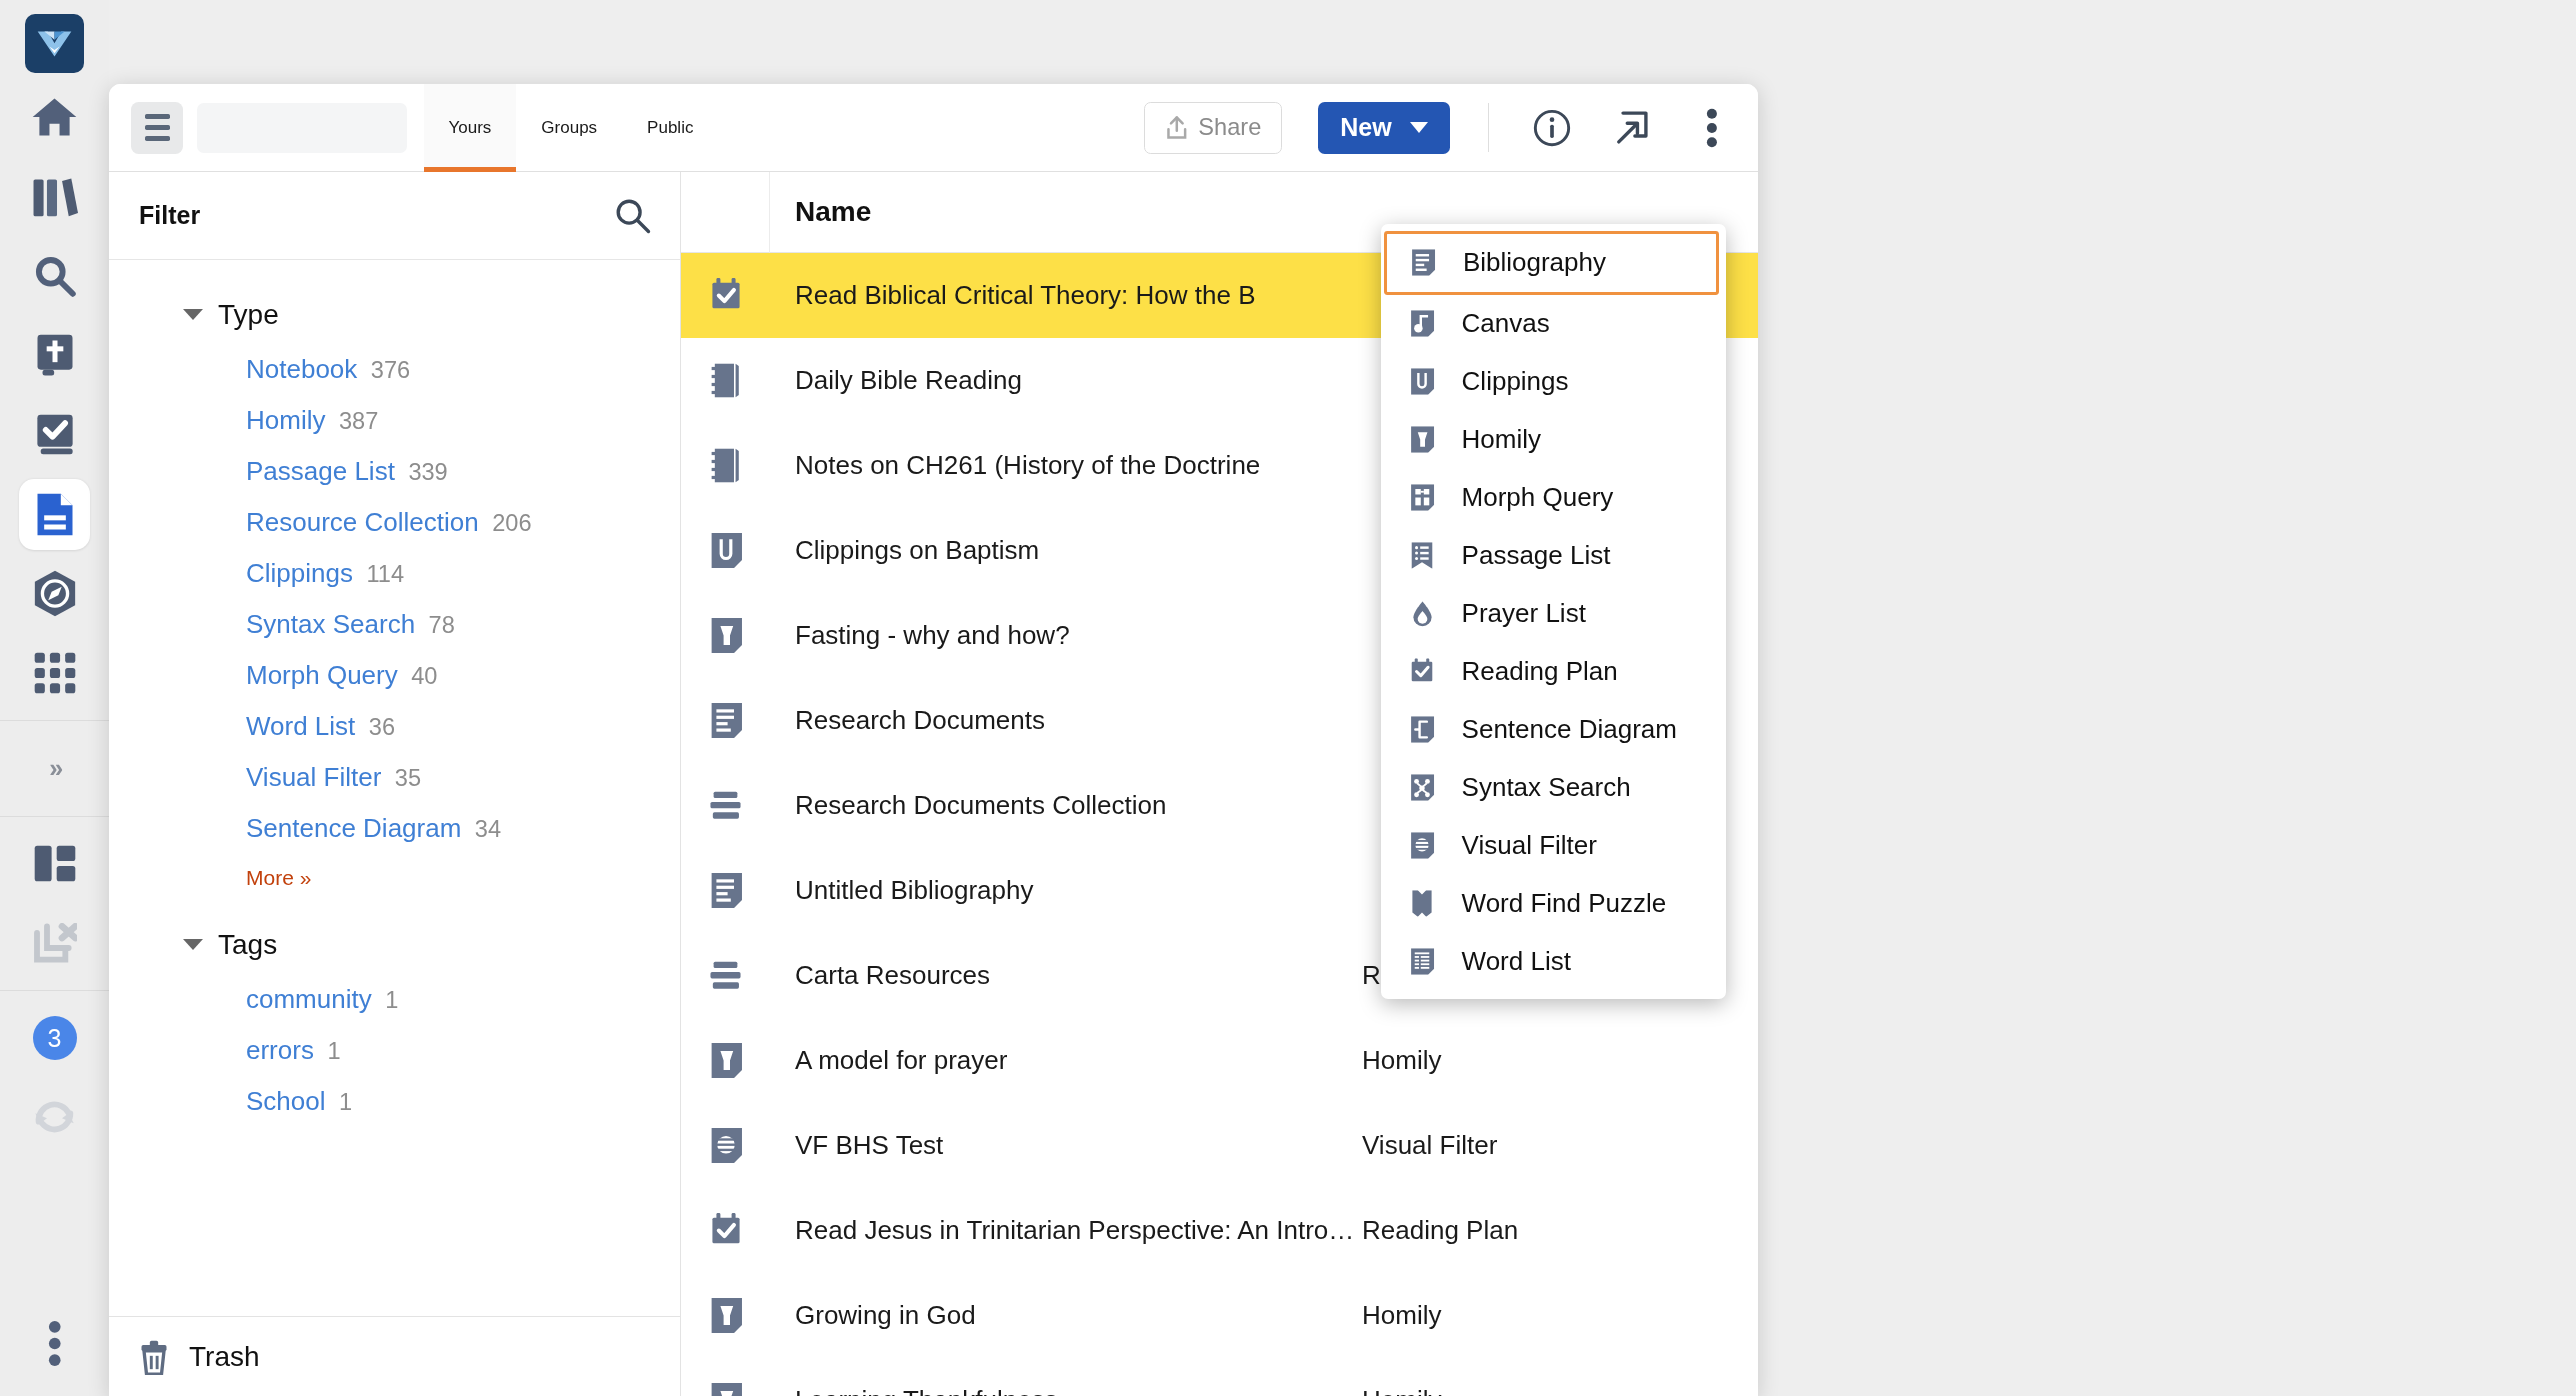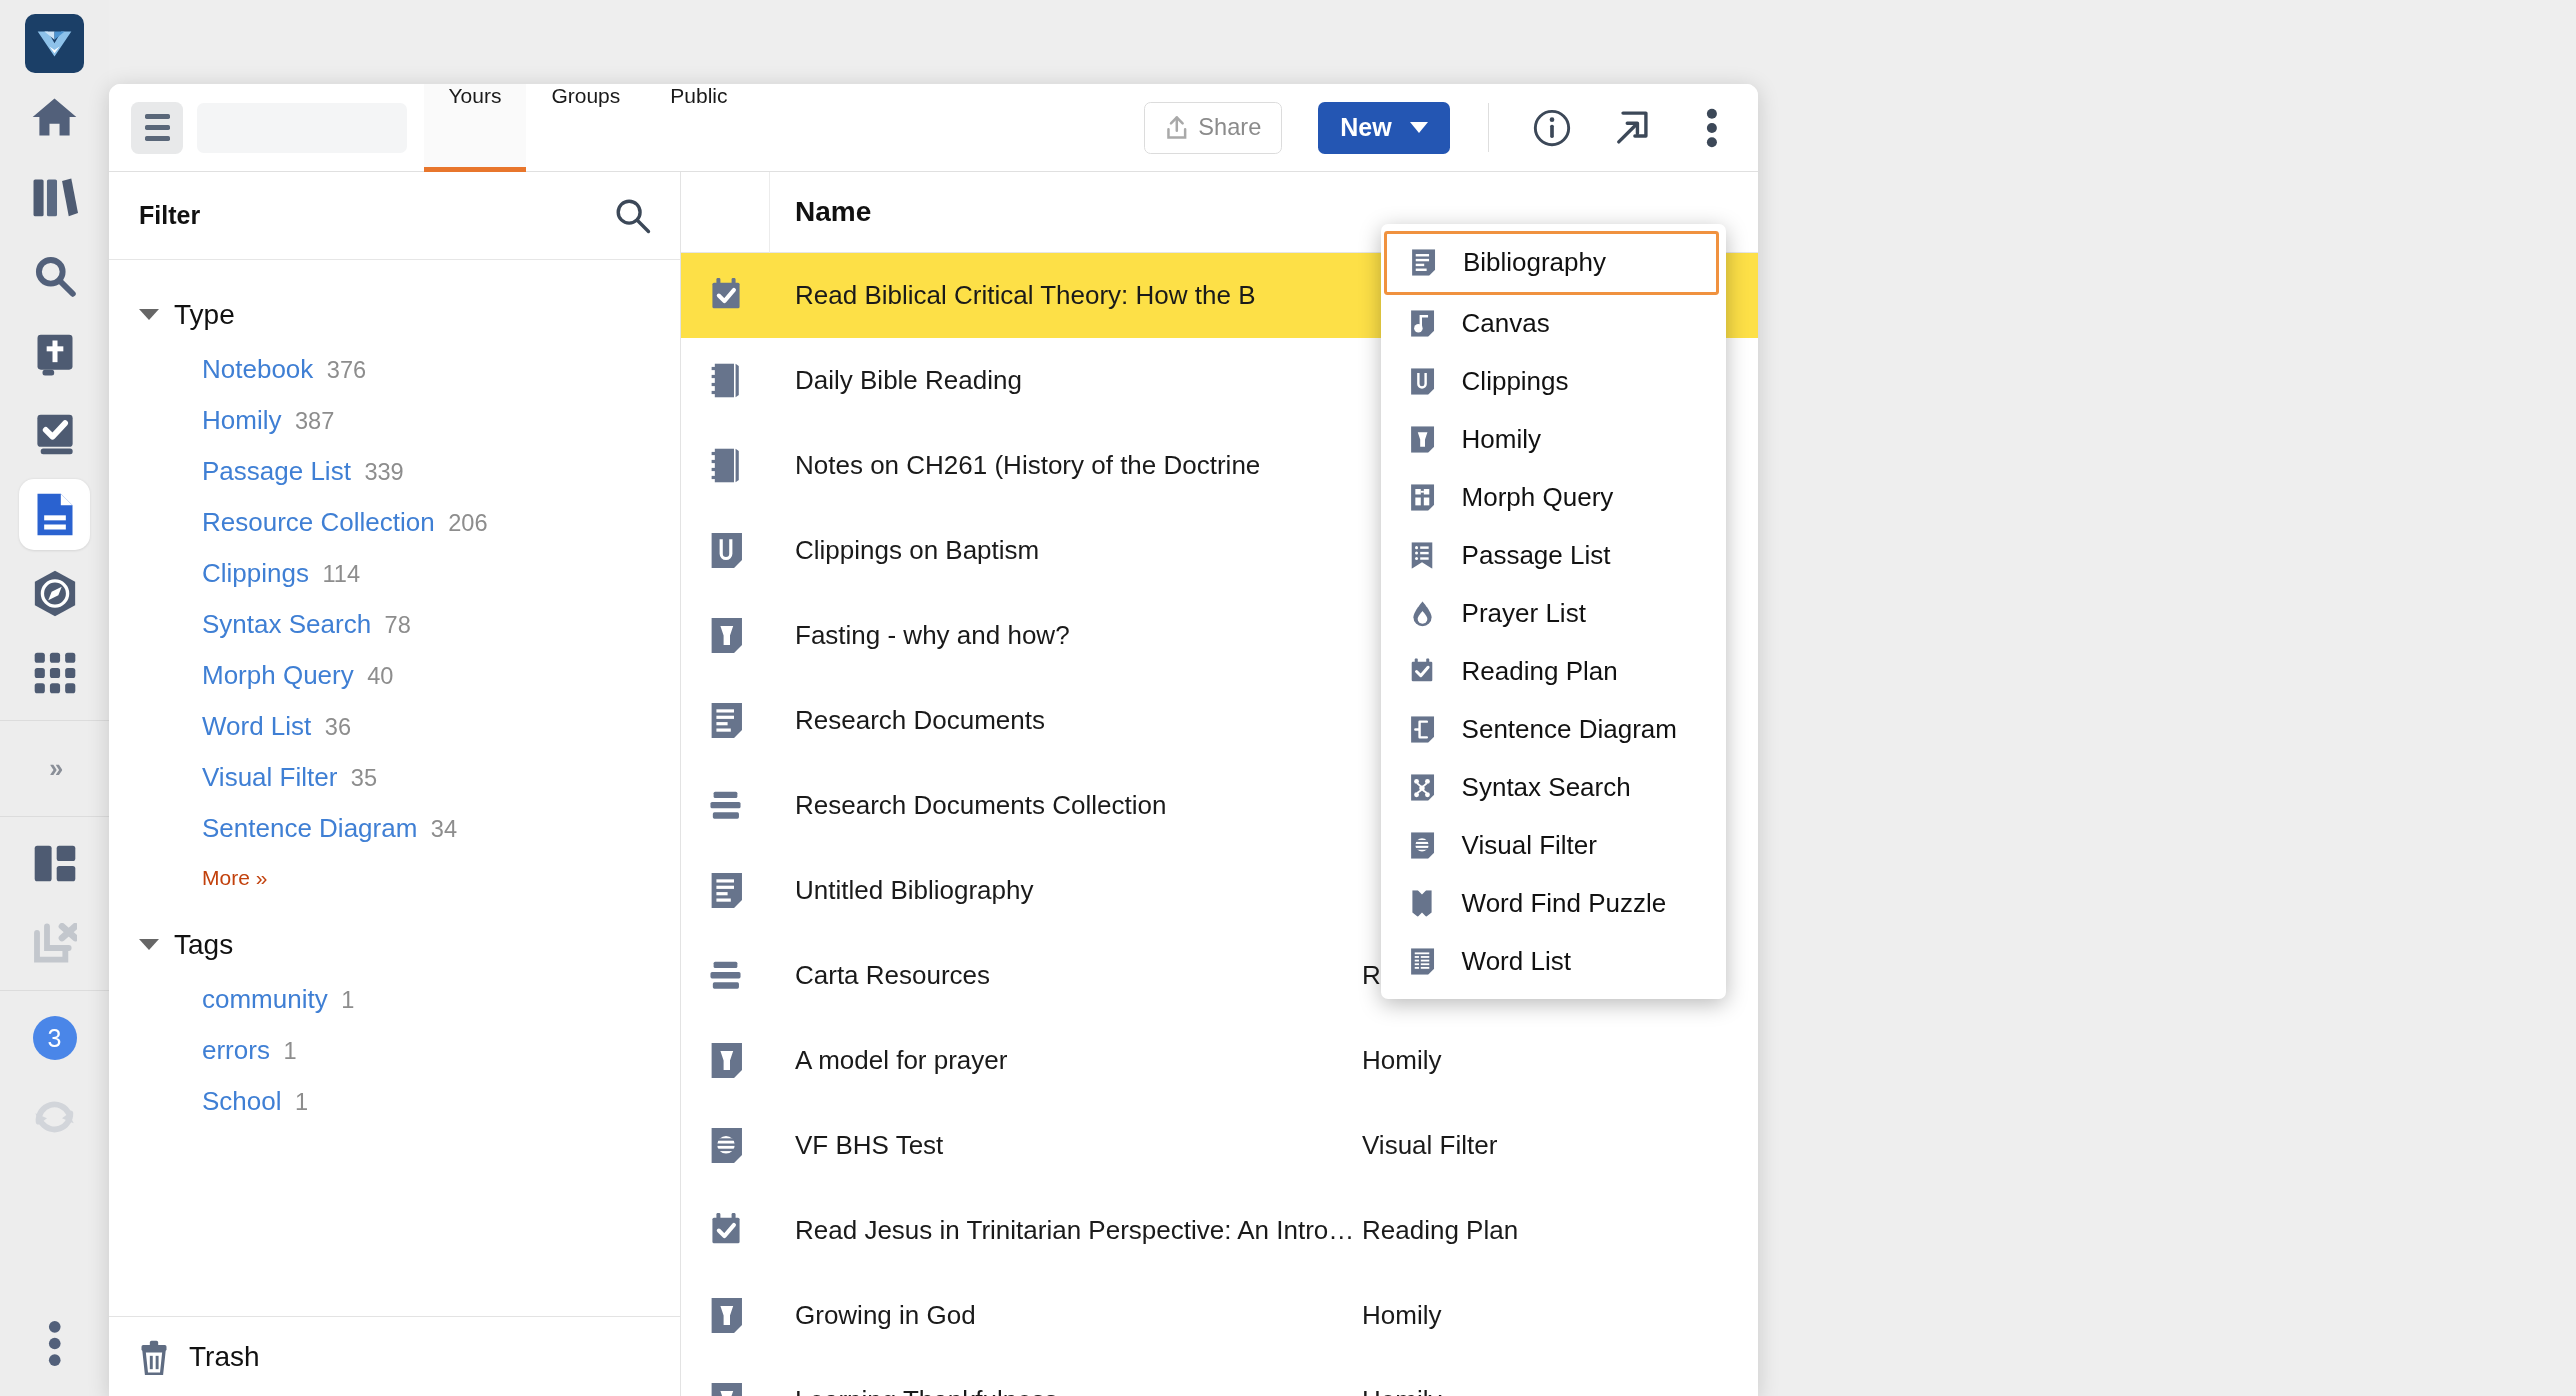--- a/index.html
+++ b/index.html
@@ -64,22 +64,22 @@
     background: #f4f5f6; border-radius: 6.7px;
     display: flex; align-items: center; padding: 0 11.8px;
     position: relative;
   }
   #toolbar-search input {
     border: none; outline: none; background: transparent;
     flex: 1; font-size: 20px; font-family:"Liberation Sans",sans-serif; color:#222;
   }
   .tabs { display: flex; align-items: stretch; height: 88px; margin-left: 17px; }
   .tab {
-    padding: 0 25px; display: flex; 
-    font-size: 21px; color: #1a1a1a; position: relative;
+    padding: 0 25px; display: flex; align-items: center;
+    font-size: 17px; color: #1a1a1a; position: relative;
   }
   .tab.active { background: #fafafa; }
   .tab.active::after {
     content:""; position: absolute; left: 0; right: 0; bottom: 0;
     height: 5px; background: #e8762c;
   }
   .tb-right { margin-left: auto; display: flex; align-items: center; padding-right: 22px; gap: 16px; }
   #share-btn {
     display: flex; align-items: center; gap: 10px;
     height: 52px; padding: 0 20px;
@@ -106,21 +106,21 @@
   
   #filter-panel {
     width: 572px; border-right: 0.8px solid #e3e3e3;
     display: flex; flex-direction: column; background: #fff;
   }
   #filter-head {
     height: 88px; display: flex; align-items: center;
     padding: 0 29px 0 30px; border-bottom: 0.8px solid #e6e6e6;
   }
   #filter-head .ttl { font-size: 25px; font-weight: bold; color: #111; }
-  #filter-scroll { flex: 1; overflow: hidden; padding-top: 25px; }
+  #filter-scroll { flex: 1; overflow: hidden; padding-top: 25px; margin-left: 44px; }
   .fgroup-head {
     display: flex; align-items: center; gap: 15px;
     padding: 13.5px 0 13.5px 30px; font-size: 28px; color: #111;
   }
   .tri {
     width:0;height:0;border-left:10px solid transparent;border-right:10px solid transparent;
     border-top:11.8px solid #666;
   }
   .fitem {
     display: flex; align-items: baseline; gap: 13.5px;

